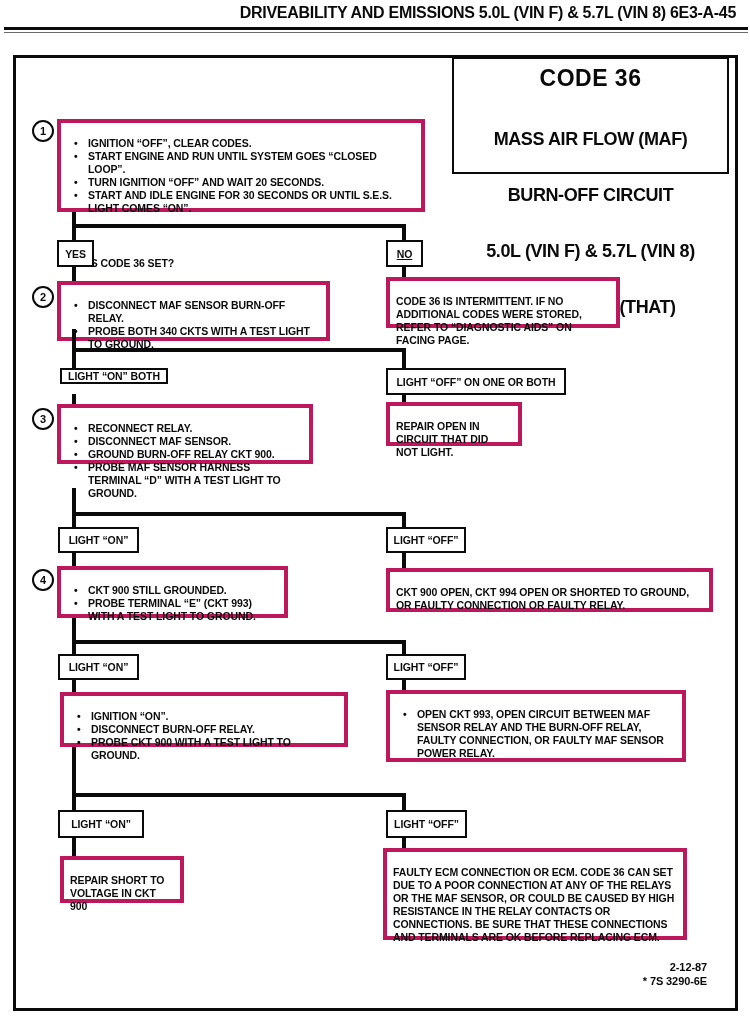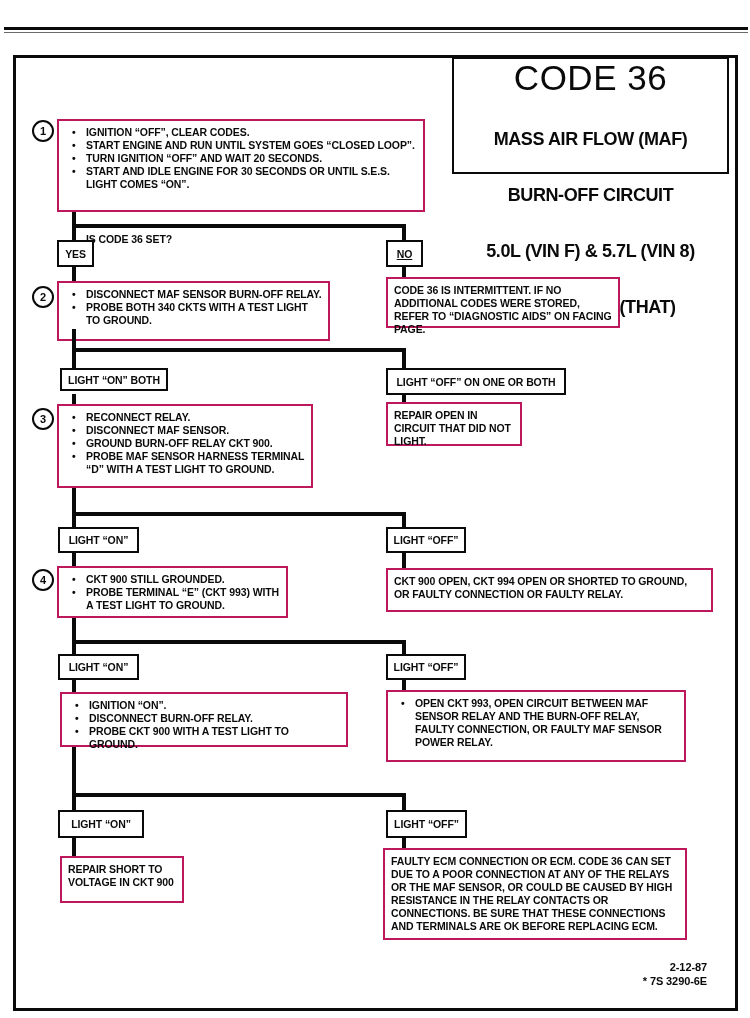--- a/index.html
+++ b/index.html
@@ -12,26 +12,26 @@
     position:absolute;top:4px;right:14px;left:120px;text-align:right;
     font-size:16px;font-weight:bold;letter-spacing:-0.3px;white-space:nowrap;
   }
   .rule1{position:absolute;top:27px;left:4px;width:744px;height:3px;background:#0a0a0a;}
   .rule2{position:absolute;top:32px;left:4px;width:744px;height:1px;background:#6a6a6a;}
   .frame{position:absolute;left:13px;top:55px;width:719px;height:950px;border:3px solid #0a0a0a;}
   .titlebox{
     position:absolute;left:452px;top:57px;width:277px;height:117px;border:2px solid #0a0a0a;
     text-align:center;box-sizing:border-box;padding-top:4px;background:#fff;
   }
-  .title-code{font-size:35px;font-weight:normal;letter-spacing:0.5px;line-height:30px;}
+  .title-code{font-size:23px;font-weight:bold;letter-spacing:0.5px;line-height:30px;}
   .title-sub{font-size:18px;font-weight:bold;letter-spacing:-0.4px;line-height:20px;margin-top:36px;}
   .box{
-    position:absolute;border:2px solid #be185d;background:#fff;box-sizing:border-box;
+    position:absolute;border:4px solid #be185d;background:#fff;box-sizing:border-box;
     font-size:10.5px;font-weight:bold;letter-spacing:-0.1px;line-height:13px;
-    padding:5px 6px 3px 6px;
+    padding:14px 6px 3px 6px;
   }
   .bullets div{position:relative;padding-left:21px;}
   .bullets div::before{content:"\2022";position:absolute;left:7px;top:0;}
   .q{padding-left:21px;}
   .lbl{
     position:absolute;border:2px solid #0a0a0a;background:#fff;box-sizing:border-box;
     font-size:10.5px;font-weight:bold;letter-spacing:-0.1px;
     display:flex;align-items:center;justify-content:center;white-space:nowrap;
   }
   .circ{
@@ -45,20 +45,21 @@
   .footer{
     position:absolute;right:43px;top:960px;text-align:right;
     font-size:11px;font-weight:bold;line-height:14px;letter-spacing:-0.1px;
   }
 </style>
 </head>
 <body>
 
 <div class="page">
 
+  <div class="hdr">DRIVEABILITY AND EMISSIONS  5.0L (VIN F)  &amp;  5.7L (VIN 8)  6E3-A-45</div>
   <div class="rule1"></div>
   <div class="rule2"></div>
 
   <div class="frame"></div>
 
   <div class="titlebox">
     <div class="title-code">CODE 36</div>
     <div class="title-sub">MASS AIR FLOW (MAF)</div>
     <div class="title-sub">BURN-OFF CIRCUIT</div>
     <div class="title-sub">5.0L (VIN F) &amp; 5.7L (VIN 8)</div>
@@ -87,27 +88,27 @@
   <div class="box bullets" style="left:57px;top:281px;width:273px;height:60px;">
     <div>DISCONNECT MAF SENSOR BURN-OFF RELAY.</div>
     <div>PROBE BOTH 340 CKTS WITH A TEST LIGHT TO GROUND.</div>
   </div>
   <div class="box" style="left:386px;top:277px;width:234px;height:51px;">CODE 36 IS INTERMITTENT.  IF NO ADDITIONAL CODES WERE STORED, REFER TO “DIAGNOSTIC AIDS” ON FACING PAGE.</div>
 
   <div class="vl" style="left:72px;top:329px;height:21px;"></div>
   <div class="hl" style="left:72px;top:348px;width:334px;"></div>
   <div class="vl" style="left:72px;top:348px;height:20px;"></div>
   <div class="vl" style="left:402px;top:348px;height:20px;"></div>
-  <div class="lbl" style="left:60px;top:368px;width:108px;height:23px;">LIGHT “ON” BOTH</div>
+  <div class="lbl" style="left:60px;top:368px;width:108px;height:16px;">LIGHT “ON” BOTH</div>
   <div class="lbl" style="left:386px;top:368px;width:180px;height:27px;text-align:center;">LIGHT “OFF” ON ONE OR BOTH</div>
   <div class="vl" style="left:72px;top:394px;height:10px;"></div>
   <div class="vl" style="left:402px;top:394px;height:8px;"></div>
 
   <div class="circ" style="left:32px;top:408px;">3</div>
-  <div class="box bullets" style="left:57px;top:404px;width:256px;height:84px;">
+  <div class="box bullets" style="left:57px;top:404px;width:256px;height:60px;">
     <div>RECONNECT RELAY.</div>
     <div>DISCONNECT MAF SENSOR.</div>
     <div>GROUND BURN-OFF RELAY CKT 900.</div>
     <div>PROBE MAF SENSOR HARNESS TERMINAL “D” WITH A TEST LIGHT TO GROUND.</div>
   </div>
   <div class="box" style="left:386px;top:402px;width:136px;height:44px;">REPAIR OPEN IN CIRCUIT THAT DID NOT LIGHT.</div>
 
   <div class="vl" style="left:72px;top:488px;height:26px;"></div>
   <div class="hl" style="left:72px;top:512px;width:334px;"></div>
   <div class="vl" style="left:72px;top:512px;height:15px;"></div>

